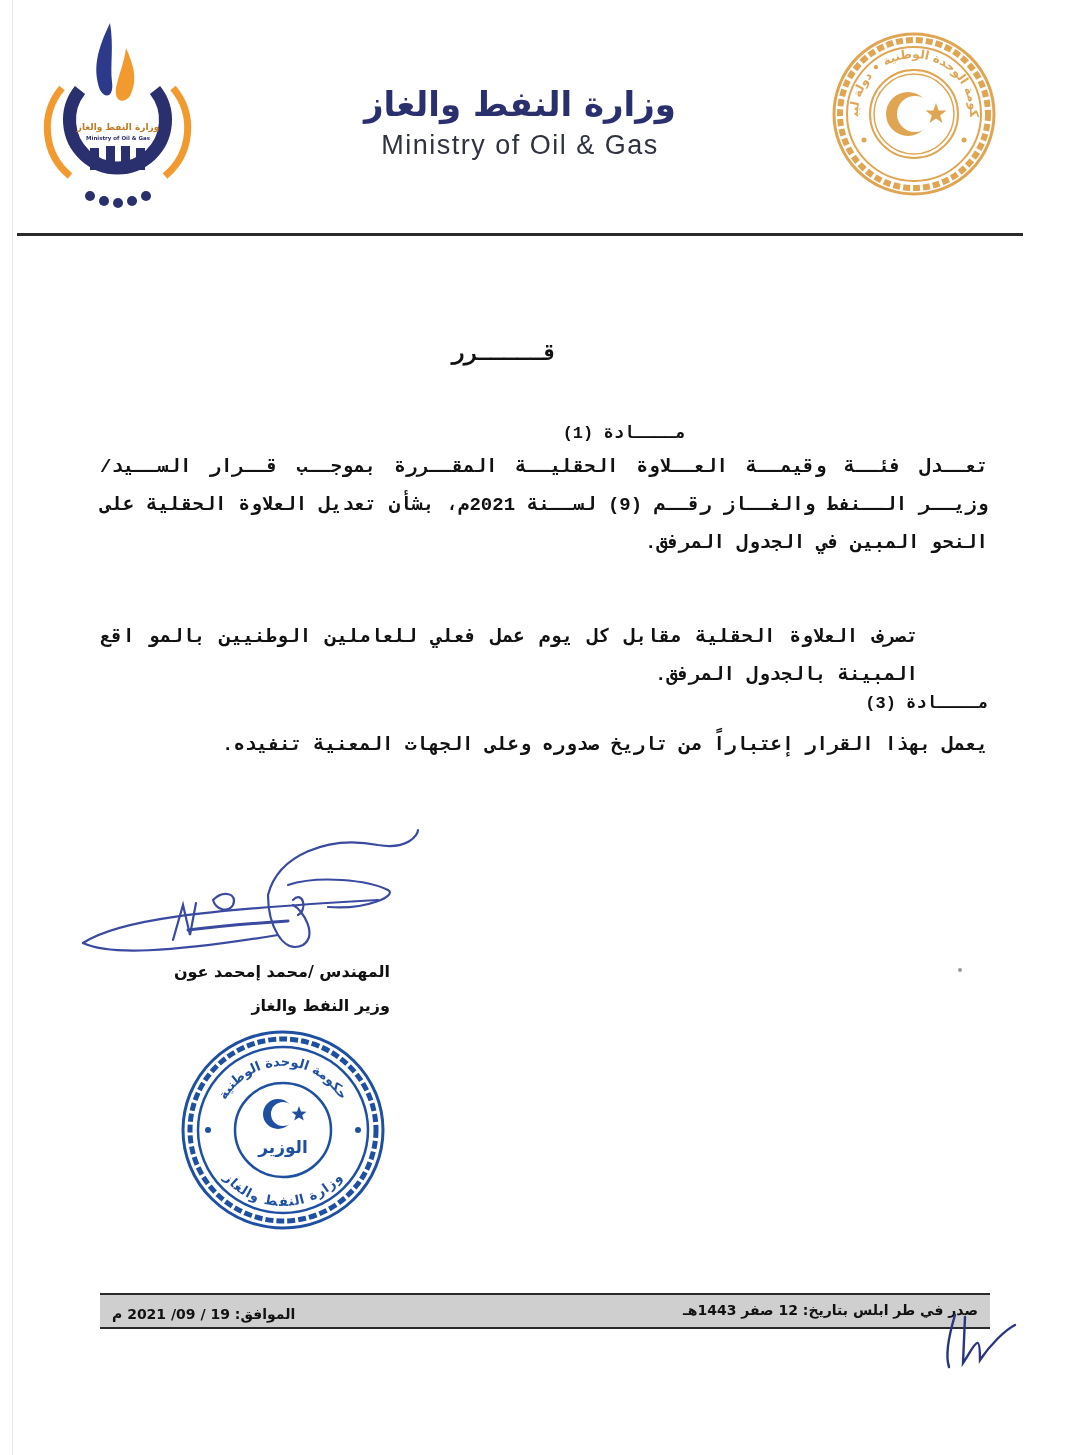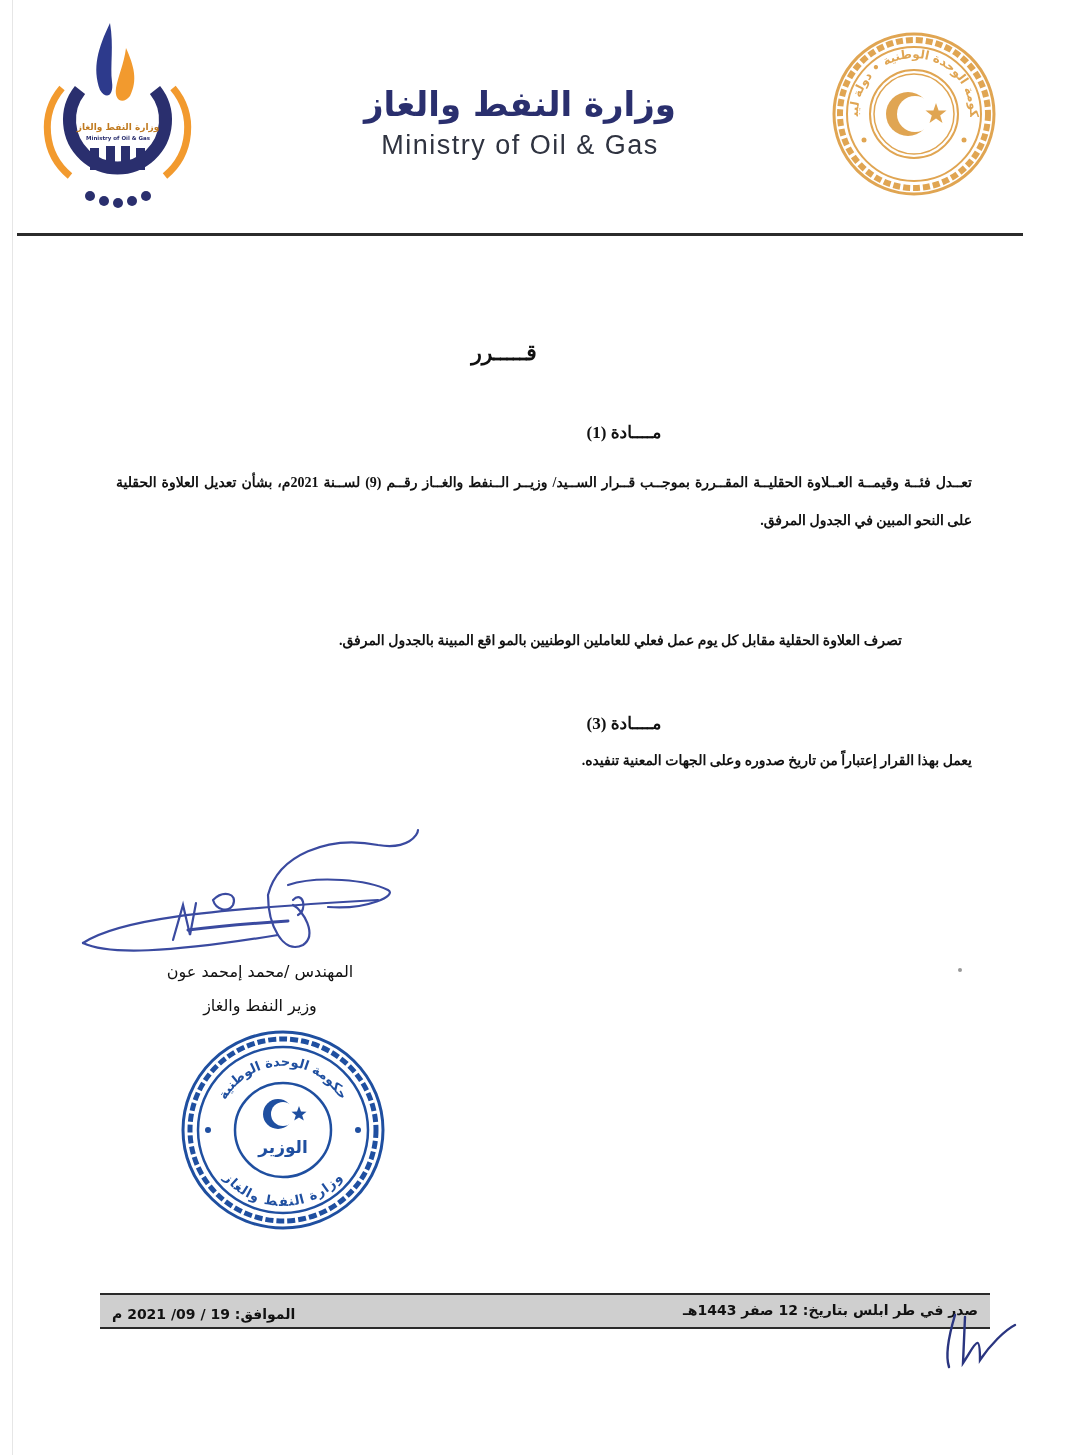--- a/index.html
+++ b/index.html
@@ -28,44 +28,44 @@
     color: #2f3340; letter-spacing: 1.5px; line-height: 34px; margin-top: 2px;
   }
   .header-rule {
     position: absolute; left: 17px; top: 233px; width: 1006px; height: 3px;
     background: #2b2b2b;
   }
 
   
   .decree {
     position: absolute; left: 100px; top: 340px; width: 888px;
-    direction: rtl; font-family: Liberation Serif, serif; font-weight: bold;
+    direction: rtl; font-family: Liberation Mono, monospace; font-weight: bold;
     color: #111;
   }
   .decree-title {
     text-align: center; font-size: 22px; margin: 0 0 0 0; padding-right: 80px;
   }
   .article-heading {
     text-align: center; font-size: 17px; font-weight: bold; margin: 0;
   }
   .article-text {
-    font-size: 14px; line-height: 38px; margin: 16px; text-align: justify;
+    font-size: 19px; line-height: 38px; margin: 0; text-align: justify;
   }
   .a1-head { position: absolute; top: 82px; left: 0; right: 0; padding-left: 160px; }
   .a1-text { position: absolute; top: 108px; left: 0; right: 0; }
   .a2-head { position: absolute; top: 232px; left: 0; right: 0; padding-left: 160px; }
-  .a2-text { position: absolute; top: 266px; left: 0; right: 70px; }
-  .a3-head { position: absolute; top: 373px; left: 0; right: 0; padding-left: 160px; }
+  .a2-text { position: absolute; top: 278px; left: 0; right: 70px; }
+  .a3-head { position: absolute; top: 352px; left: 0; right: 0; padding-left: 160px; text-align: right; }
   .a3-text { position: absolute; top: 386px; left: 16px; right: 0; }
 
   
   .signature { position: absolute; left: 78px; top: 825px; width: 345px; height: 150px; }
   .signer {
     position: absolute; left: 130px; top: 955px; width: 260px; direction: rtl;
-    text-align: center; font-weight: normal; font-size: 16px; line-height: 34px;
+    font-weight: bold; font-size: 16px; line-height: 34px;
   }
   .stamp { position: absolute; left: 178px; top: 1028px; width: 210px; height: 205px; }
 
   
   .footer-bar {
     position: absolute; left: 100px; top: 1293px; width: 890px; height: 32px;
     background: #cfcfcf; border-top: 2px solid #2a2a2a; border-bottom: 2px solid #2a2a2a;
     font-weight: bold; font-size: 14px; direction: rtl;
   }
   .issued { position: absolute; right: 12px; top: 7px; text-align: center; }

